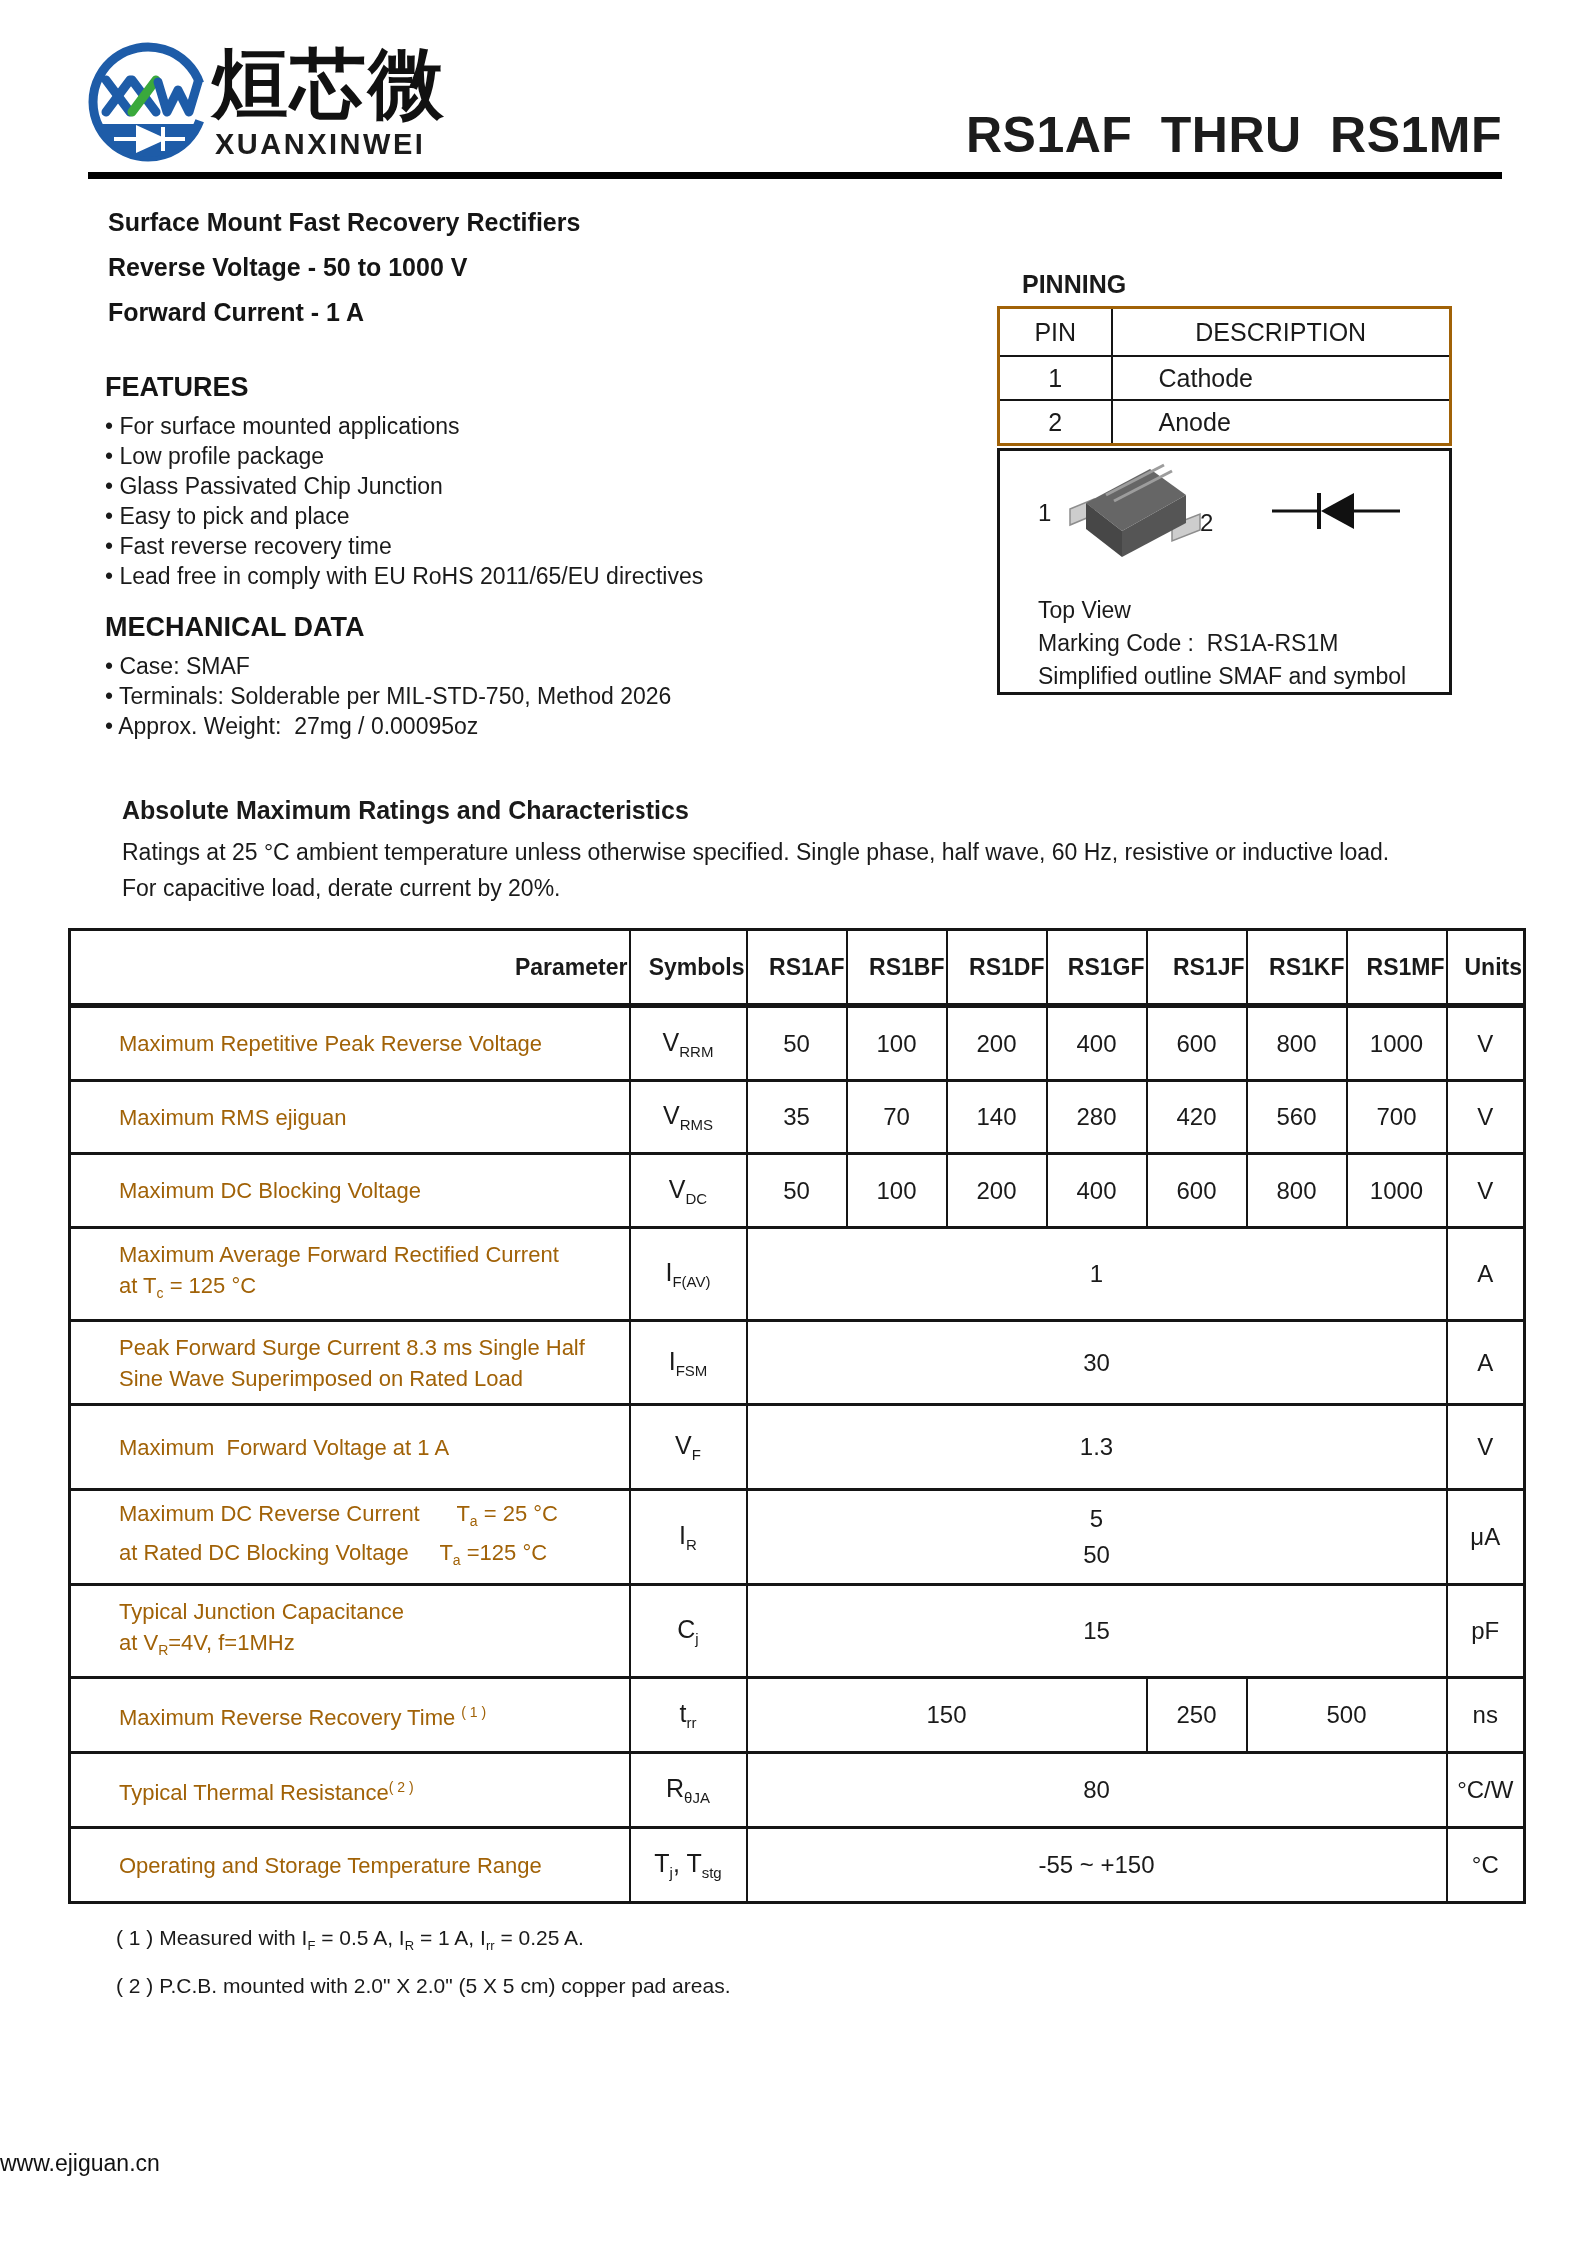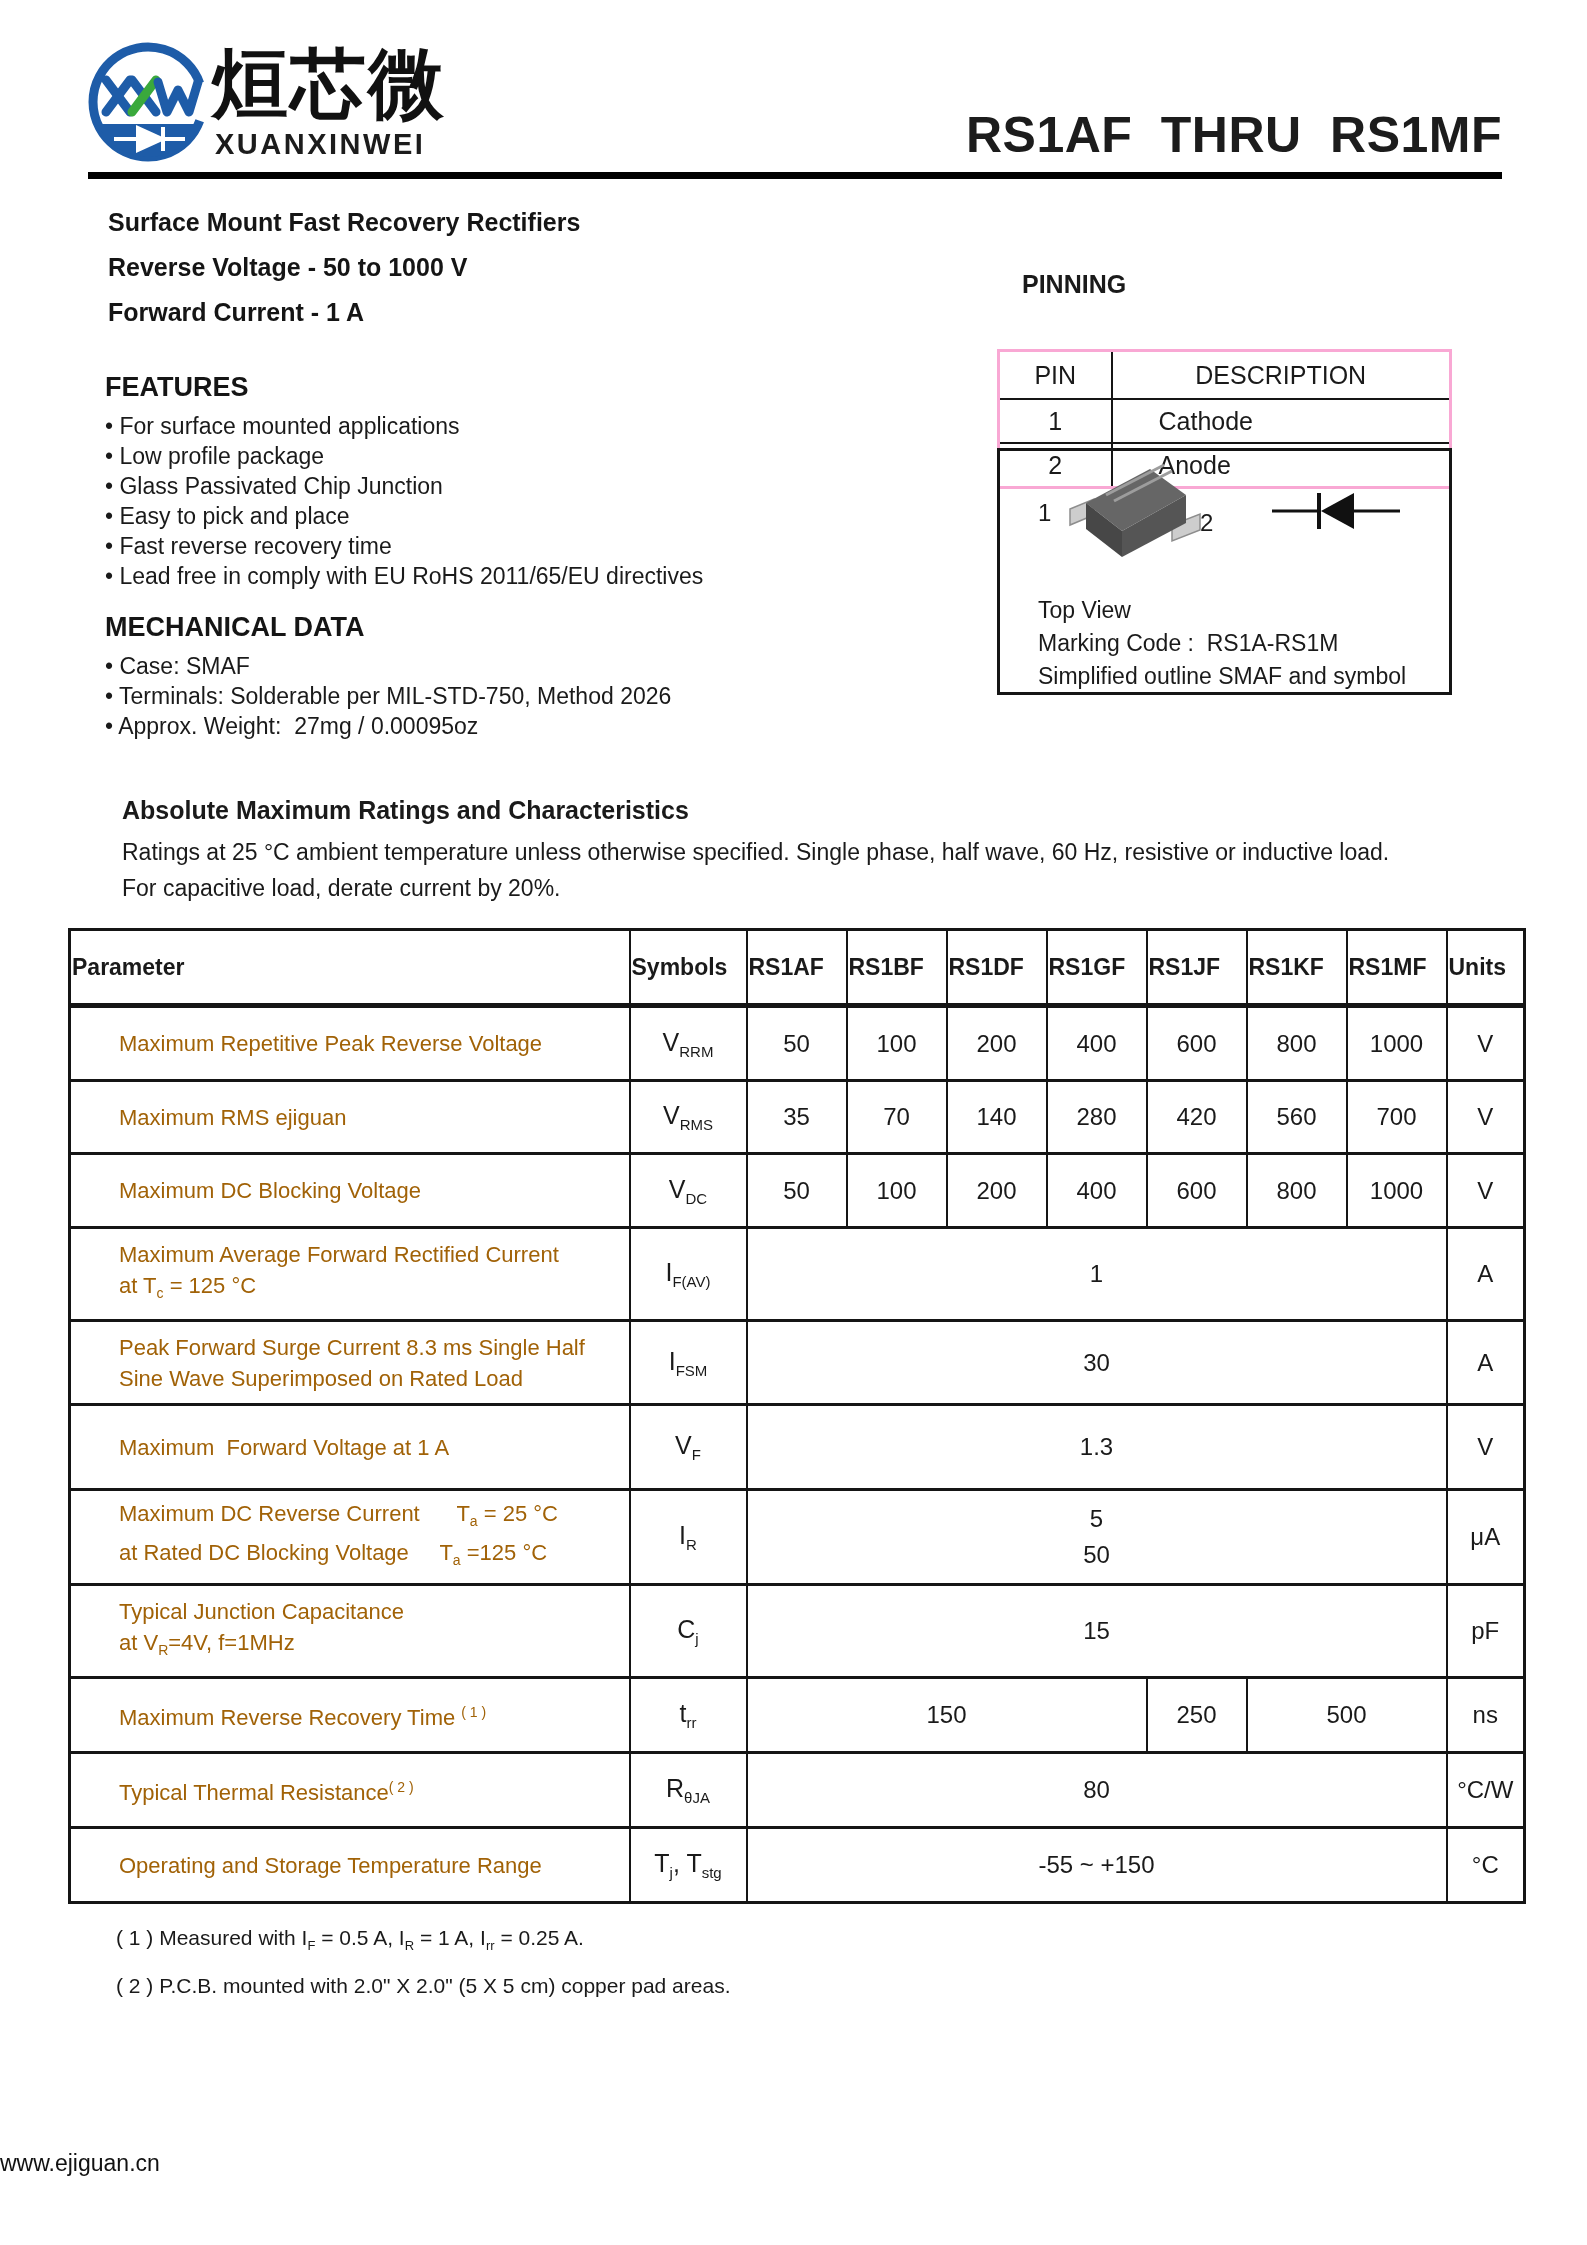--- a/index.html
+++ b/index.html
@@ -22,21 +22,21 @@
   .sec h3{margin:0 0 8px 0;font-size:27px;font-weight:bold;color:#151515;}
   .sec ul{margin:0;padding:0;list-style:none;font-size:23px;line-height:30px;color:#1a1a1a;}
   .sec li::before{content:"• ";}
   .features{top:372px;}
   .mech{top:612px;}
 
   
   .pin-head{position:absolute;left:1022px;top:270px;font-size:25px;font-weight:bold;}
   .pin-table{position:absolute;left:997px;top:306px;width:455px;border-collapse:collapse;table-layout:fixed;}
   .pin-table th,.pin-table td{border:2px solid #151515;font-weight:normal;font-size:25px;color:#1a1a1a;}
-  .pin-table{border:3px solid #f9a8d4;margin-top:43px;}
+  .pin-table{border:3px solid #a16207;}
   .pin-table th{height:44px;text-align:center;}
   .pin-table td{height:40px;}
   .pin-table td.pin-no{text-align:center;}
   .pin-table td.pin-desc{text-align:left;padding-left:46px;}
   .col-pin{width:113px;}
 
   
   .pkg-box{position:absolute;left:997px;top:448px;width:455px;height:247px;border:3px solid #151515;box-sizing:border-box;}
   .pkg-pin1{position:absolute;left:38px;top:48px;font-size:24px;}
   .pkg-pin2{position:absolute;left:200px;top:58px;font-size:24px;}
@@ -44,21 +44,21 @@
   .diode-svg{position:absolute;left:272px;top:40px;}
   .pkg-lines{position:absolute;left:38px;top:143px;font-size:23px;line-height:33px;color:#1a1a1a;}
 
   
   .ratings-head{position:absolute;left:122px;top:796px;font-size:25px;font-weight:bold;}
   .ratings-desc{position:absolute;left:122px;top:834px;font-size:23px;line-height:36px;color:#1a1a1a;}
 
   
   .ratings-table{position:absolute;left:68px;top:928px;border-collapse:collapse;table-layout:fixed;border:3px solid #151515;}
   .ratings-table th,.ratings-table td{border:2px solid #151515;}
-  .ratings-table thead th{border-bottom:5px solid #151515;height:70px;font-size:23px;font-weight:bold;text-align:left;}
+  .ratings-table thead th{border-bottom:5px solid #151515;height:70px;font-size:23px;font-weight:bold;text-align:right;}
   .ratings-table tbody td{border-top:3px solid #151515;vertical-align:middle;}
   .c-param{width:560px}.c-sym{width:117px}.c-m{width:100px}.c-unit{width:78px}
   td.param{font-size:22px;text-align:left;padding-left:48px;line-height:31px;color:#a16207;}
   td.sym{font-size:25px;text-align:center;}
   td.sym sub{font-size:15px;}
   td.val{font-size:24px;text-align:center;line-height:36px;}
   td.unit{font-size:24px;text-align:center;}
   td.param sub{font-size:14px;}
   td.param sup{font-size:14px;}
   .ratings-table tbody tr:nth-child(1){height:75px}

